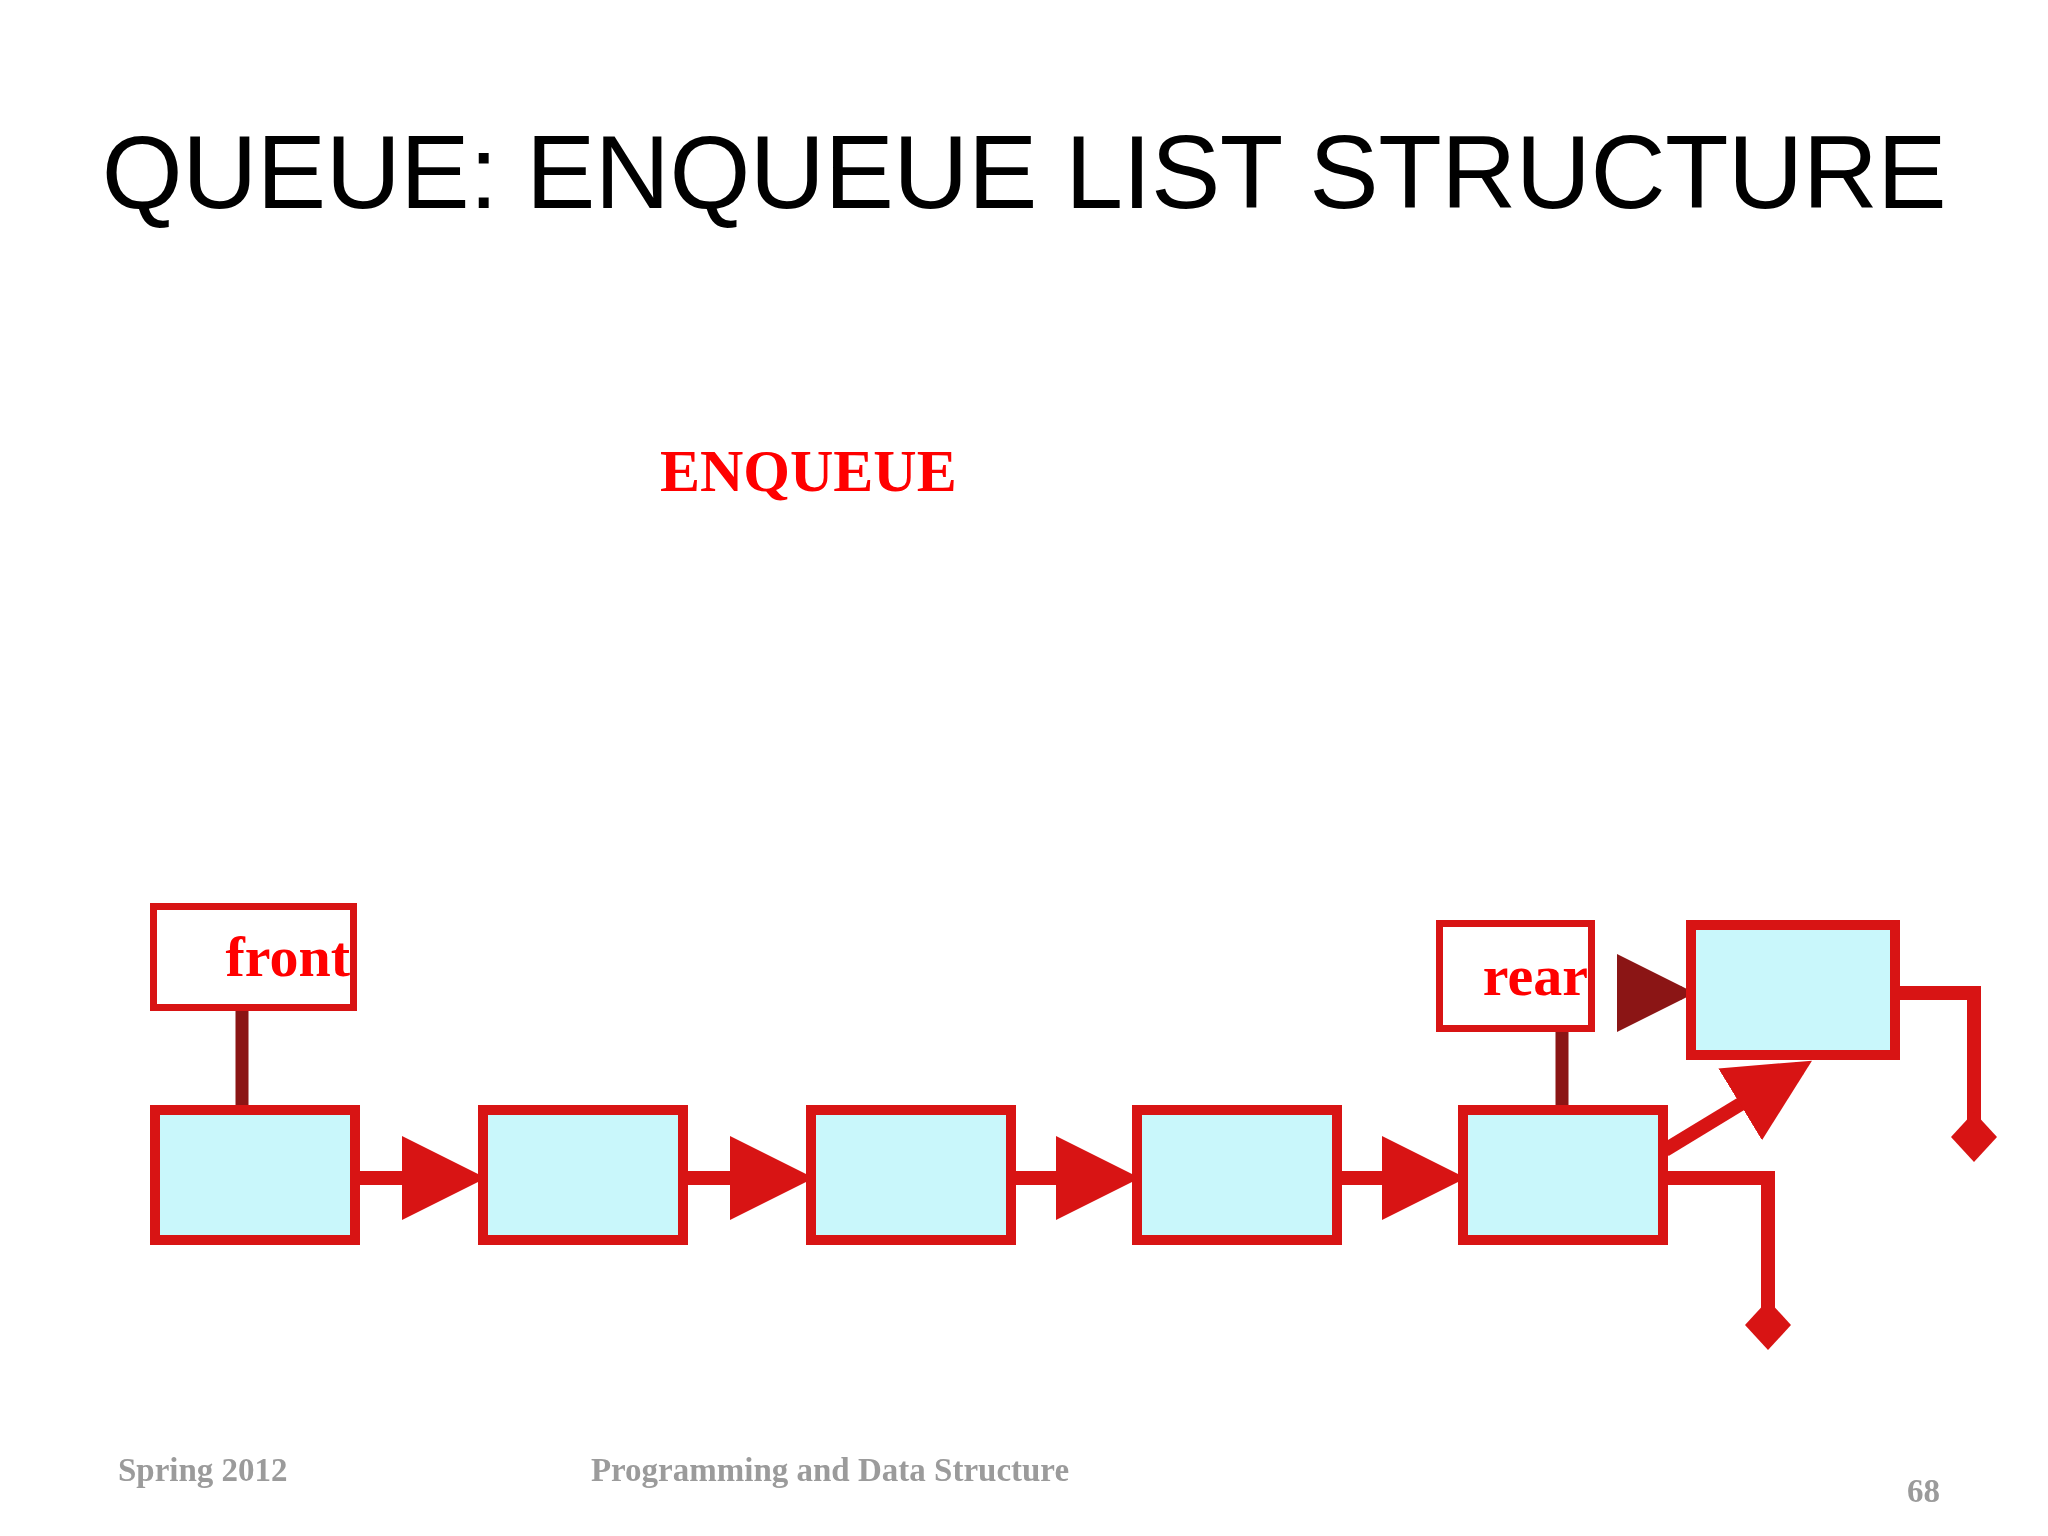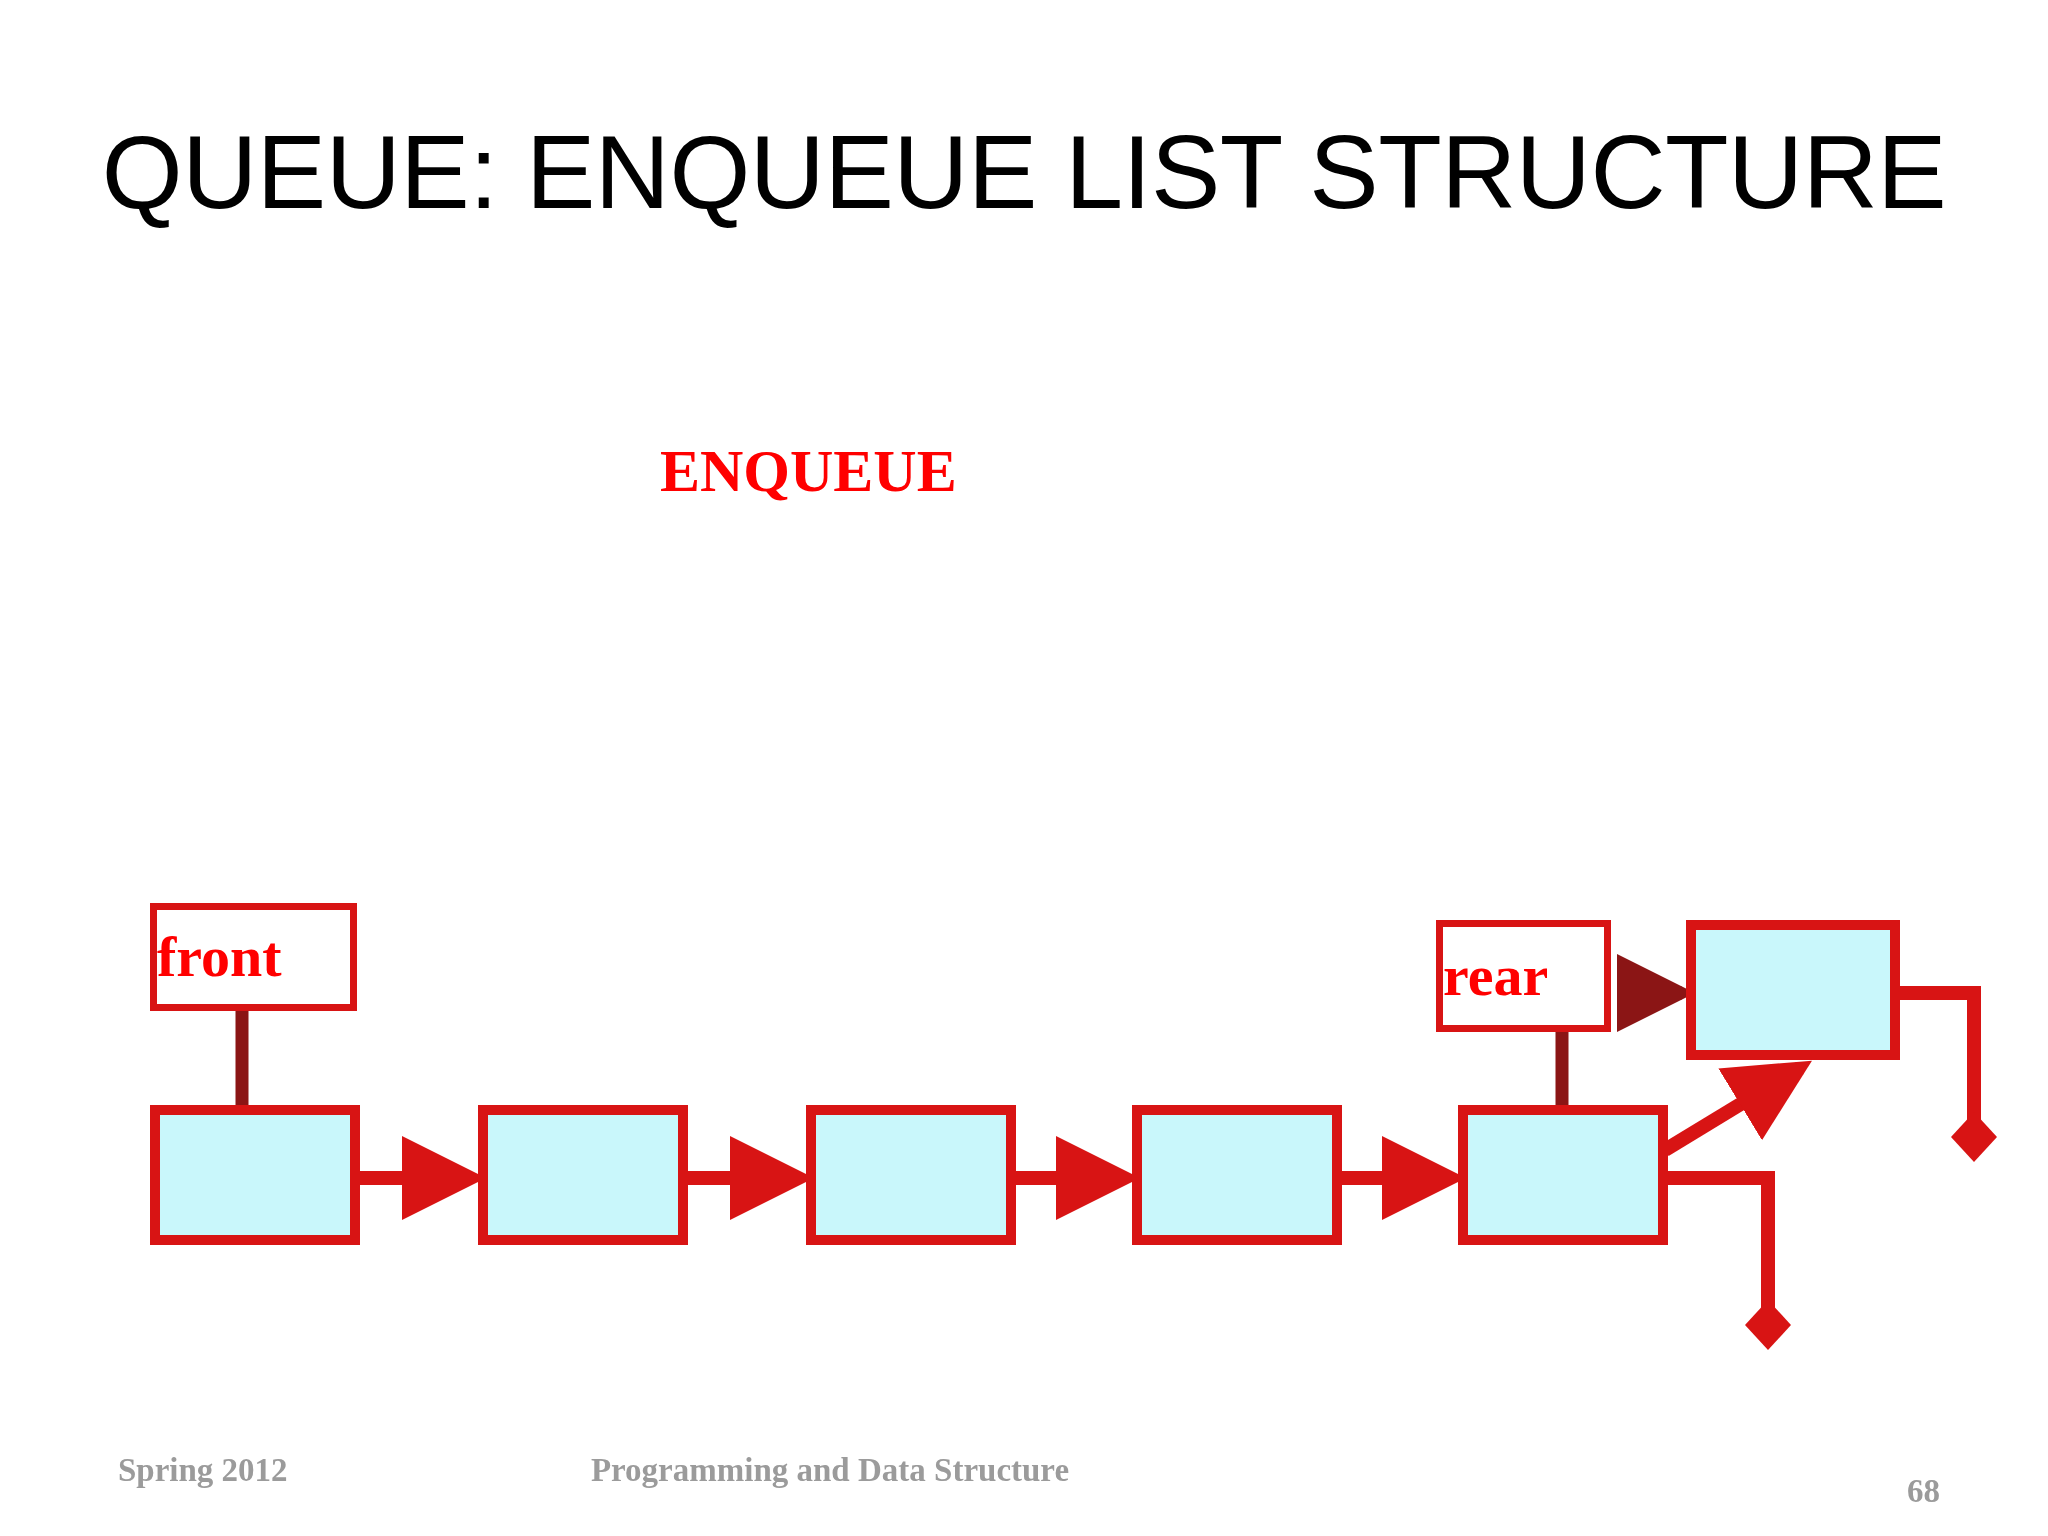--- a/index.html
+++ b/index.html
@@ -56,32 +56,32 @@
   }
 
   
   .ptr-box {
     position: absolute;
     box-sizing: border-box;
     background: #FFFFFF;
     border: 7px solid #D81414;
     display: flex;
     align-items: center;
-    justify-content: flex-start;
+    justify-content: flex-end;
   }
   .ptr-box .ptr-label {
     font-family: "Liberation Serif", serif;
     font-weight: bold;
     font-size: 58px;
     color: #FF0000;
     line-height: 1;
     white-space: nowrap;
   }
   #ptr-front { left: 150px; top: 903px; width: 207px; height: 108px; }
-  #ptr-rear  { left: 1436px; top: 920px; width: 175px; height: 112px; }
+  #ptr-rear  { left: 1436px; top: 920px; width: 159px; height: 112px; }
 
   
   .node-box {
     position: absolute;
     box-sizing: border-box;
     background: #C9F7FB;
     border: 10px solid #D81414;
   }
 
   

